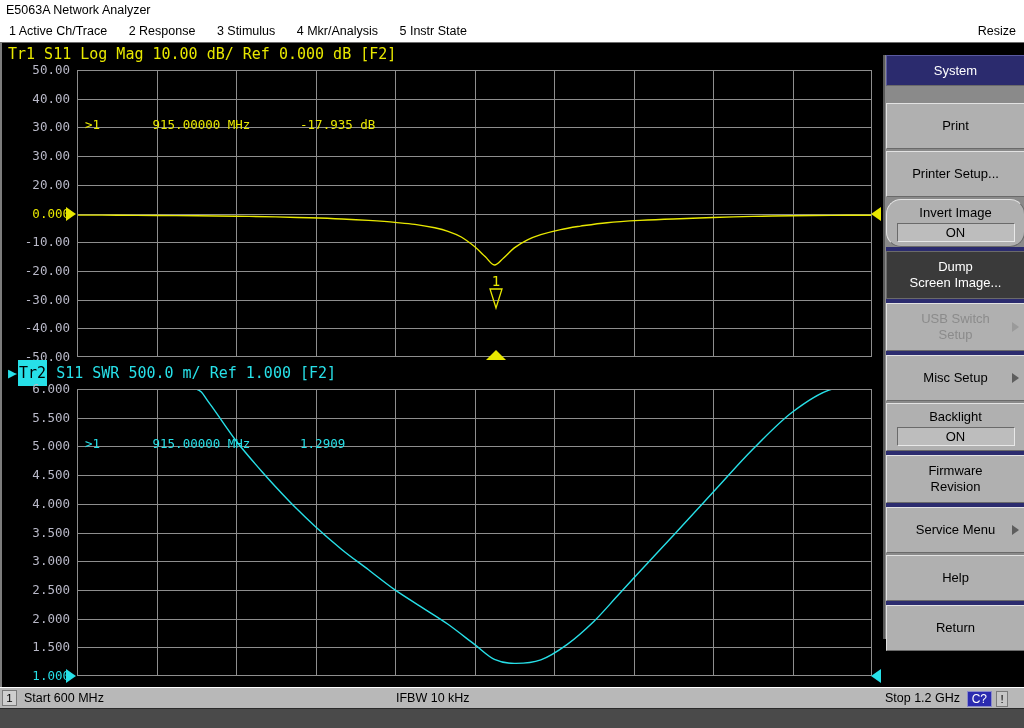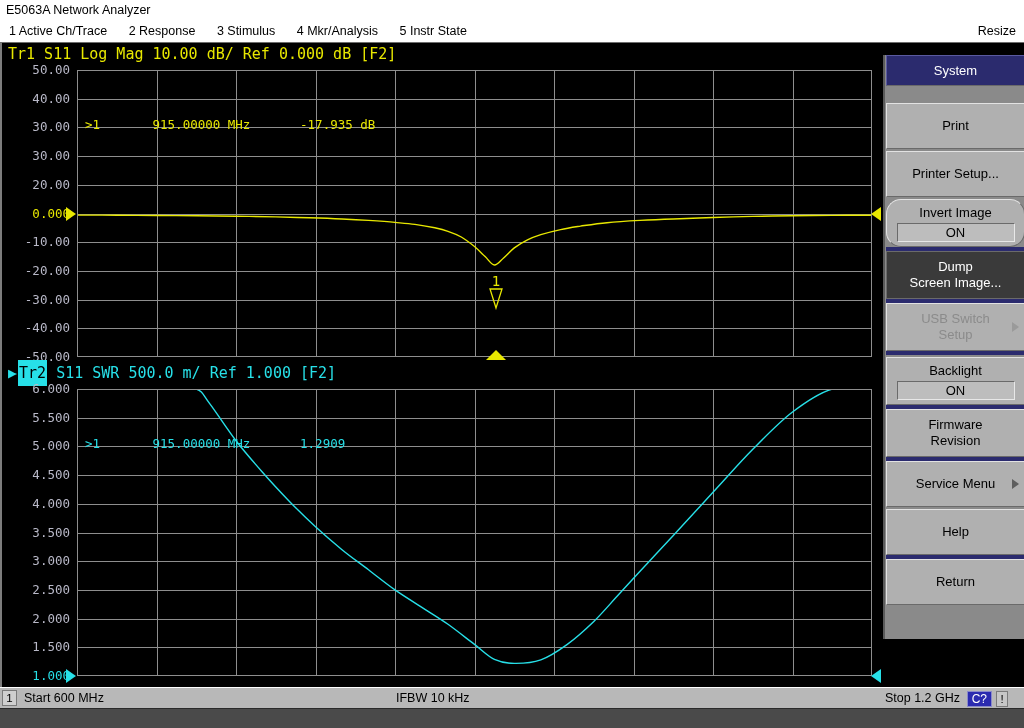--- a/index.html
+++ b/index.html
@@ -424,20 +424,24 @@
             <span class="lbl">Dump</span>
             <span class="lbl">Screen Image...</span>
           </div>
           <div class="sk-sep"></div>
           <div class="sk disabled" style="height: 48px;">
             <span class="lbl">USB Switch</span>
             <span class="lbl">Setup</span>
             <span class="submenu-arrow"></span>
           </div>
           <div class="sk-sep"></div>
+          <div class="sk" style="height: 46px;">
+            <span class="lbl">Misc Setup</span>
+            <span class="submenu-arrow"></span>
+          </div>
           <div class="sk-gap"></div>
           <div class="sk" style="height: 48px;">
             <span class="lbl">Backlight</span>
             <div class="valbox">ON</div>
           </div>
           <div class="sk-sep"></div>
           <div class="sk" style="height: 48px;">
             <span class="lbl">Firmware</span>
             <span class="lbl">Revision</span>
           </div>

